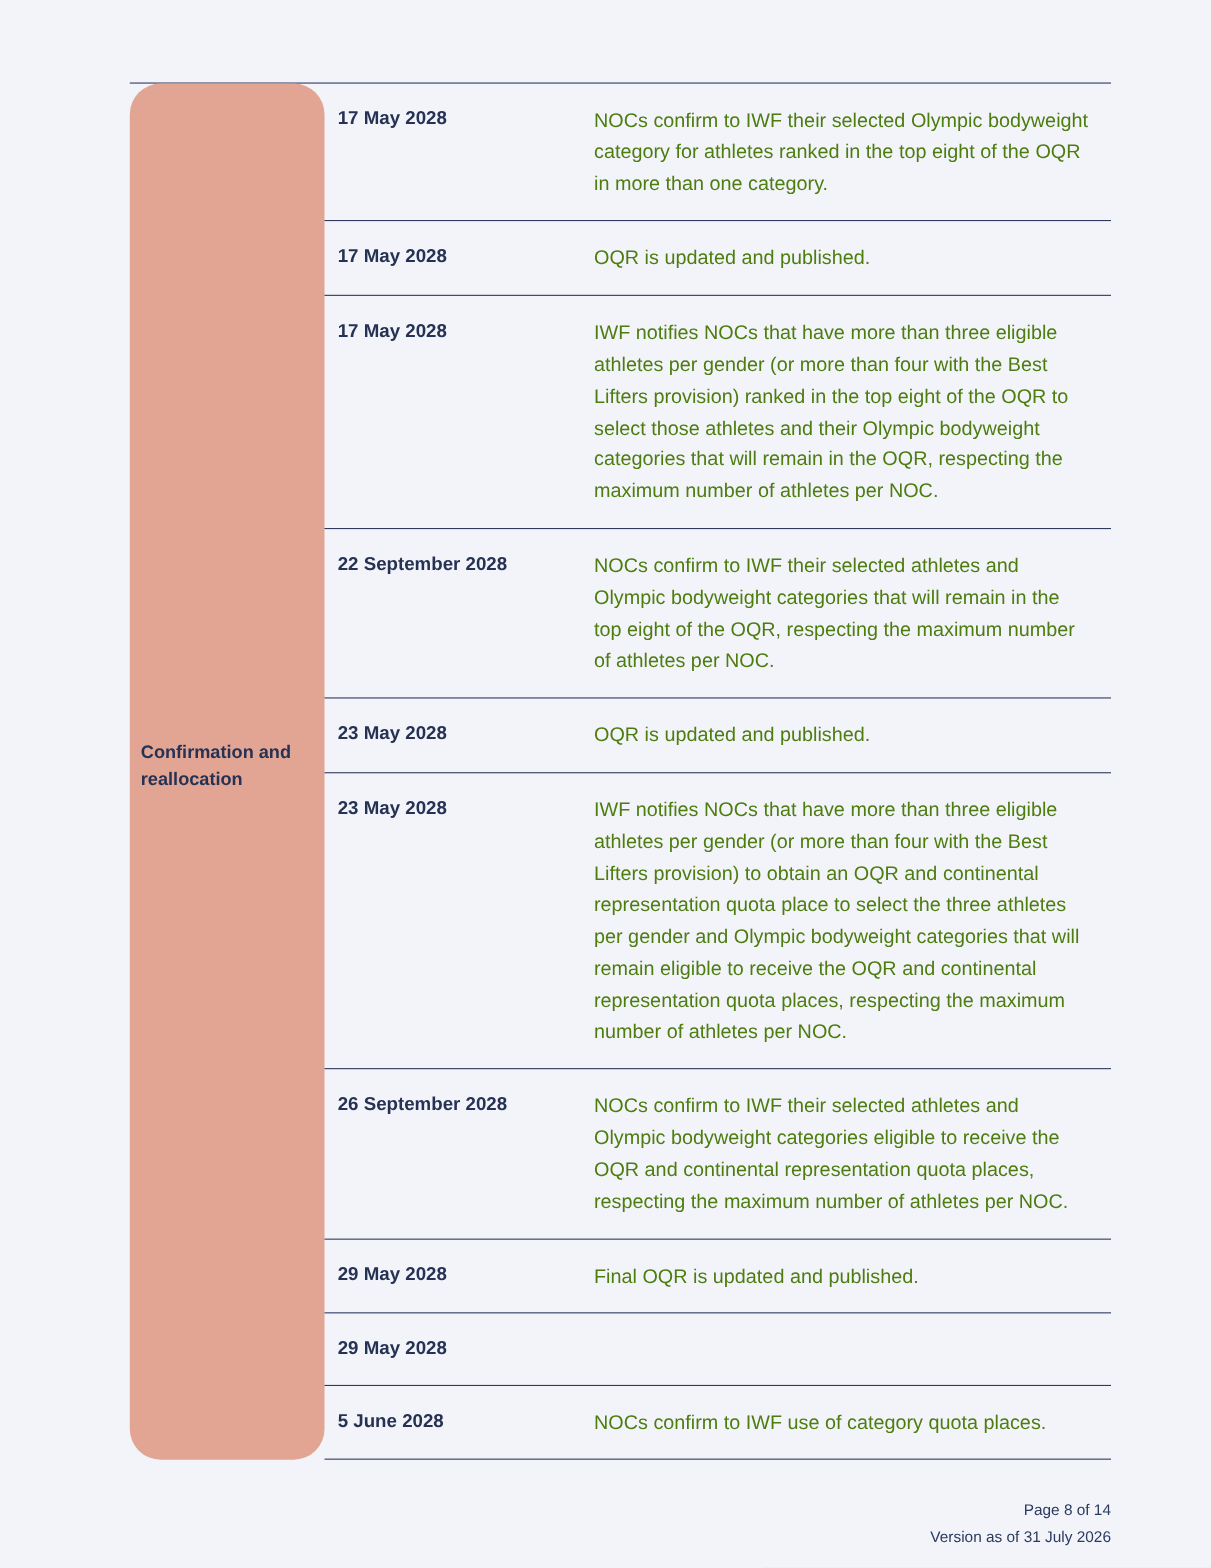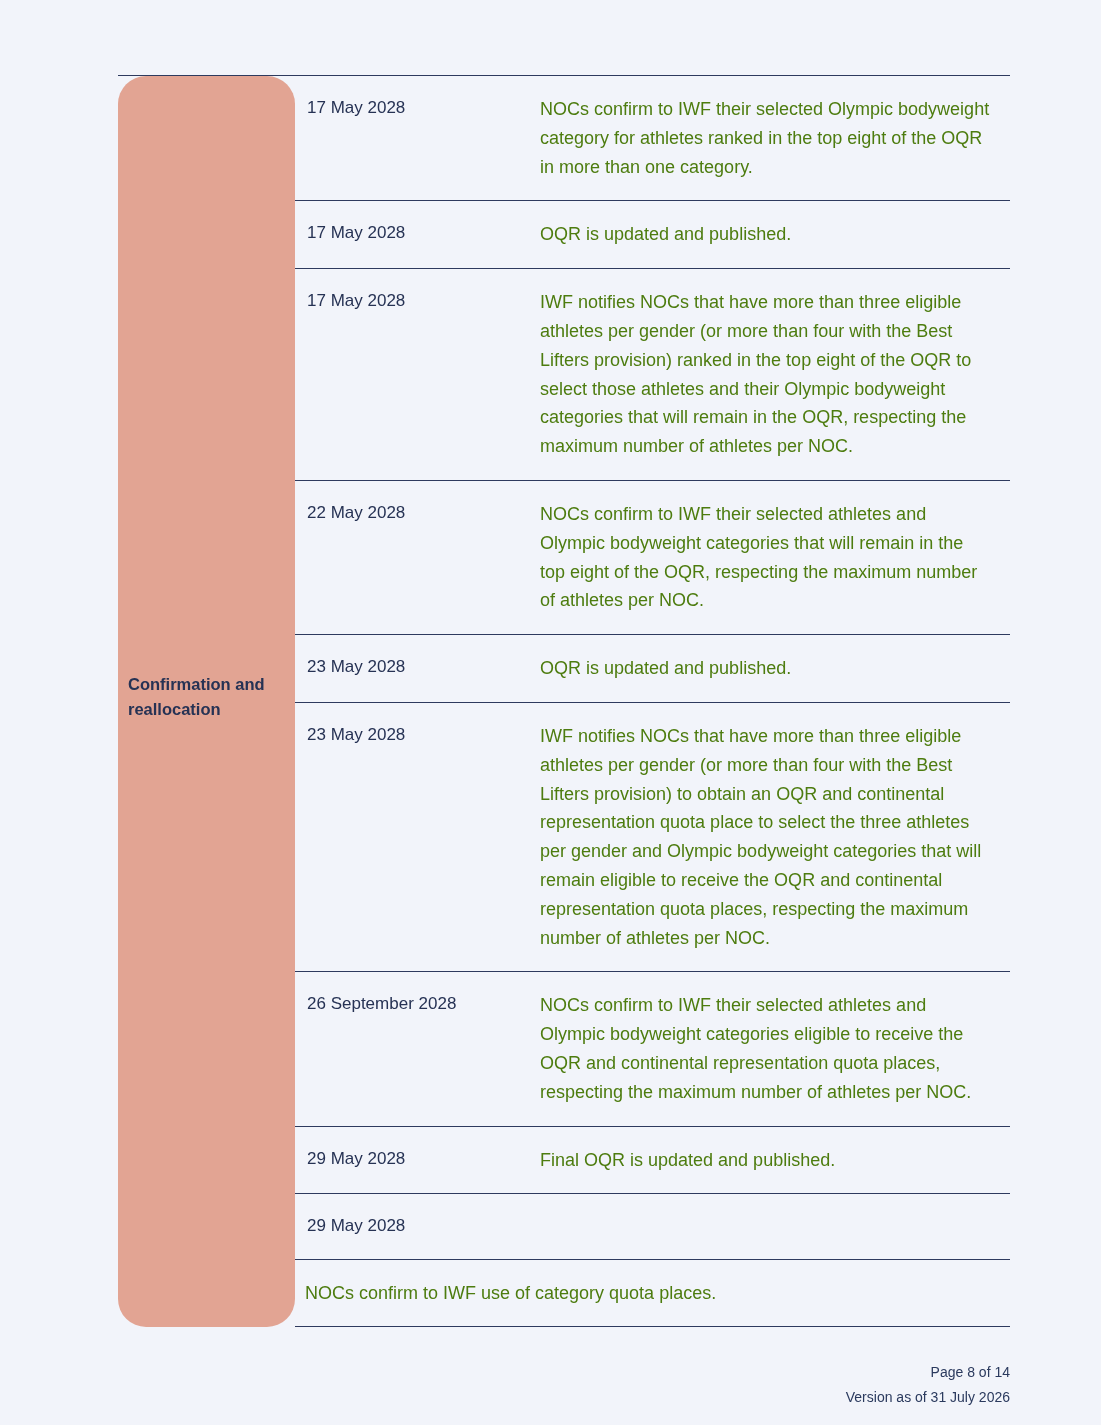--- a/index.html
+++ b/index.html
@@ -57,21 +57,21 @@
   }
 
   .row + .row {
     border-top: 1.5px solid #2e3a5e;
   }
 
   .date-cell {
     flex: 0 0 235px;
     width: 235px;
     padding: 2px 12px 0 12px;
-    font-weight: 400;
+    font-weight: 700;
     font-size: 17px;
     line-height: 1.55;
     white-space: nowrap;
   }
 
   .desc-cell {
     flex: 1 1 auto;
     padding: 2px 18px 0 10px;
     font-size: 18px;
     line-height: 1.6;
@@ -110,21 +110,21 @@
     <div class="date-cell">17 May 2028</div>
     <div class="desc-cell">OQR is updated and published.</div>
   </div>
 
   <div class="row">
     <div class="date-cell">17 May 2028</div>
     <div class="desc-cell">IWF notifies NOCs that have more than three eligible athletes per gender (or more than four with the Best Lifters provision) ranked in the top eight of the OQR to select those athletes and their Olympic bodyweight categories that will remain in the OQR, respecting the maximum number of athletes per NOC.</div>
   </div>
 
   <div class="row">
-    <div class="date-cell">22 May 2028</div>
+    <div class="date-cell">22 September 2028</div>
     <div class="desc-cell">NOCs confirm to IWF their selected athletes and Olympic bodyweight categories that will remain in the top eight of the OQR, respecting the maximum number of athletes per NOC.</div>
   </div>
 
   <div class="row">
     <div class="date-cell">23 May 2028</div>
     <div class="desc-cell">OQR is updated and published.</div>
   </div>
 
   <div class="row">
     <div class="date-cell">23 May 2028</div>
@@ -139,20 +139,21 @@
   <div class="row">
     <div class="date-cell">29 May 2028</div>
     <div class="desc-cell">Final OQR is updated and published.</div>
   </div>
 
   <div class="row">
     <div class="date-cell">29 May 2028</div>
   </div>
 
   <div class="row">
+    <div class="date-cell">5 June 2028</div>
     <div class="desc-cell">NOCs confirm to IWF use of category quota places.</div>
   </div>
 </div>
 
   </div>
 
   <div class="footer">
     <div>Page 8 of 14</div>
     <div>Version as of 31 July 2026</div>
   </div>

